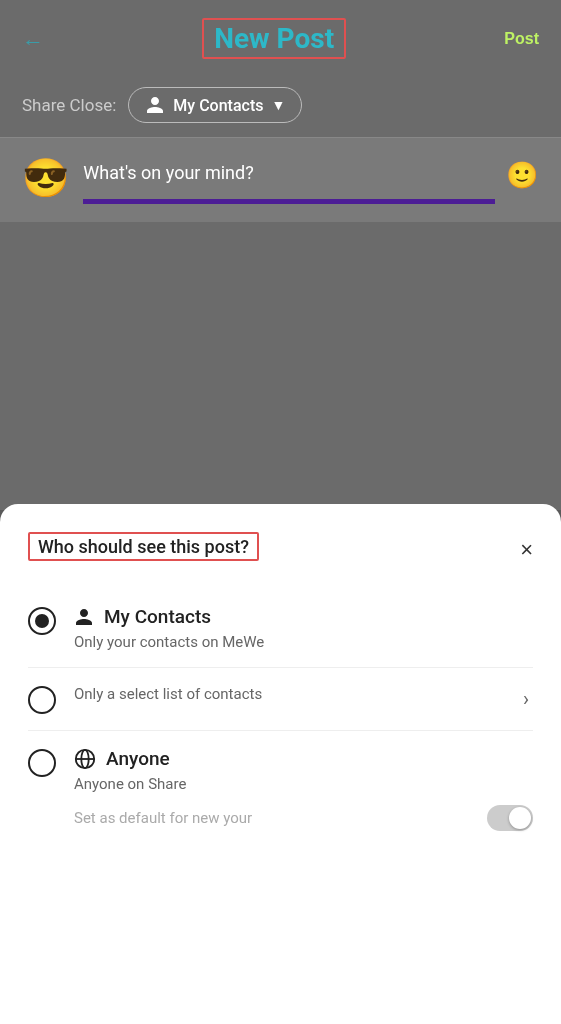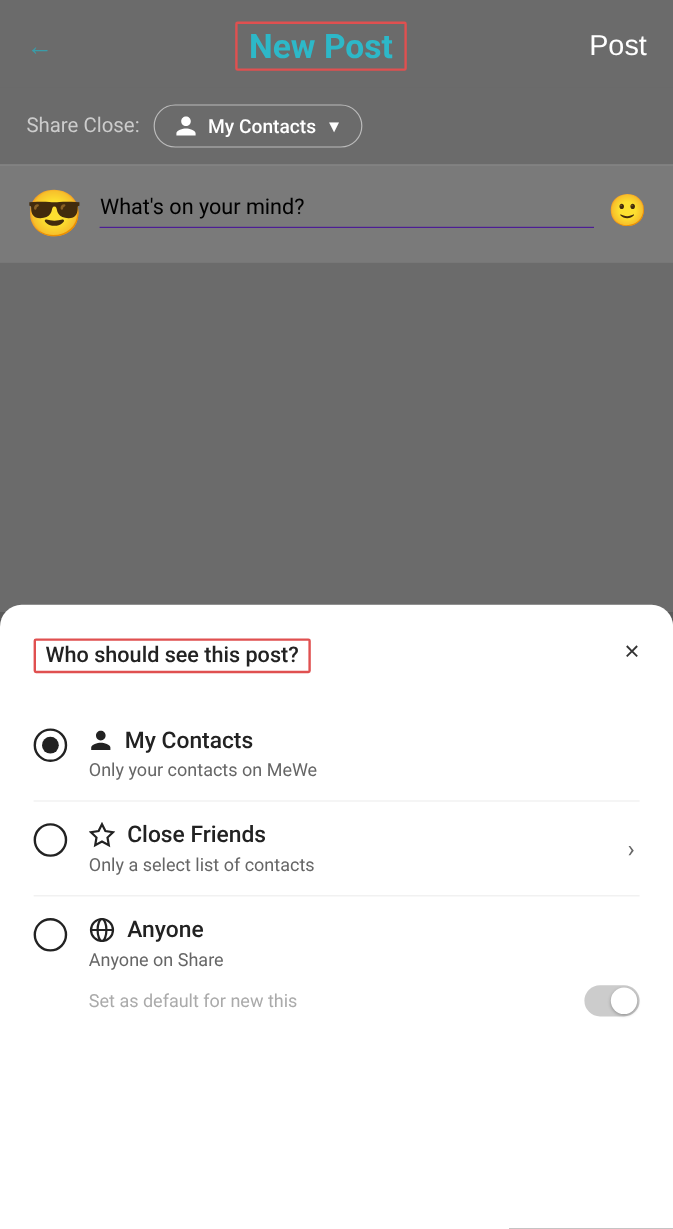--- a/index.html
+++ b/index.html
@@ -48,26 +48,26 @@
     .header-title {
       font-size: 28px;
       font-weight: 700;
       color: #2db8c8;
       border: 2.5px solid #e05050;
       padding: 2px 10px;
       border-radius: 2px;
     }
 
     .post-btn {
-      color: #ffffff;
-      font-size: 24px;
+      color: #bef264;
+      font-size: 16px;
       background: none;
       border: none;
       cursor: pointer;
-      font-weight: 400;
+      font-weight: 700;
     }
 
     
     .share-row {
       display: flex;
       align-items: center;
       padding: 14px 22px;
       background: #6b6b6b;
     }
 
@@ -108,26 +108,26 @@
       border-top: 1px solid #888;
     }
 
     .avatar-emoji {
       font-size: 38px;
       margin-right: 14px;
       flex-shrink: 0;
     }
 
     .input-placeholder {
-      color: #000000;
+      color: #ffffff;
       font-size: 18px;
       flex: 1;
       padding-top: 6px;
-      border-bottom: 1px solid #4c1d95;
-      padding-bottom: 6px;
+      border-bottom: 5px solid #4c1d95;
+      padding-bottom: 16px;
     }
 
     .emoji-btn {
       font-size: 26px;
       color: #bbb;
       margin-left: 12px;
       margin-top: 4px;
     }
 
     
@@ -138,21 +138,21 @@
       width: 100%;
       background: #fff;
       border-radius: 18px 18px 0 0;
       padding: 28px 28px 36px 28px;
       min-height: 520px;
     }
 
     
     .sheet-header {
       display: flex;
-      align-items: flex-start;
+      align-items: flex-end;
       justify-content: space-between;
       margin-bottom: 28px;
     }
 
     .sheet-title-wrapper {
       border: 2.5px solid #e05050;
       border-radius: 2px;
       padding: 2px 8px;
     }
 
@@ -346,45 +346,39 @@
         </svg>
         <span class="option-title">My Contacts</span>
       </div>
       <span class="option-subtitle">Only your contacts on MeWe</span>
     </div>
   </div>
 
   <div class="option-row">
     <div class="radio-btn"></div>
     <div class="option-content">
-      <div class="option-title-row">
-        <svg class="icon-star" viewBox="0 0 24 24" fill="none" stroke="#222" stroke-width="2">
-          <polygon points="12,2 15.09,8.26 22,9.27 17,14.14 18.18,21.02 12,17.77 5.82,21.02 7,14.14 2,9.27 8.91,8.26"></polygon>
-        </svg>
-        <span class="option-title">Close Friends</span>
-      </div>
       <span class="option-subtitle">Only a select list of contacts</span>
     </div>
     <span class="option-chevron">›</span>
   </div>
 
   <div class="option-row">
     <div class="radio-btn"></div>
     <div class="option-content">
       <div class="option-title-row">
         <svg class="icon-globe" viewBox="0 0 24 24" fill="none" stroke="#222" stroke-width="2">
           <circle cx="12" cy="12" r="10"></circle>
           <ellipse cx="12" cy="12" rx="4" ry="10"></ellipse>
           <line x1="2" y1="12" x2="22" y2="12"></line>
         </svg>
         <span class="option-title">Anyone</span>
       </div>
       <span class="option-subtitle">Anyone on Share</span>
       <div class="default-toggle-row">
-        <span class="default-toggle-label">Set as default for new this</span>
+        <span class="default-toggle-label">Set as default for new your</span>
         <div class="toggle-switch">
           <div class="toggle-thumb"></div>
         </div>
       </div>
     </div>
   </div>
 
 </div>
 
 </body></html>

